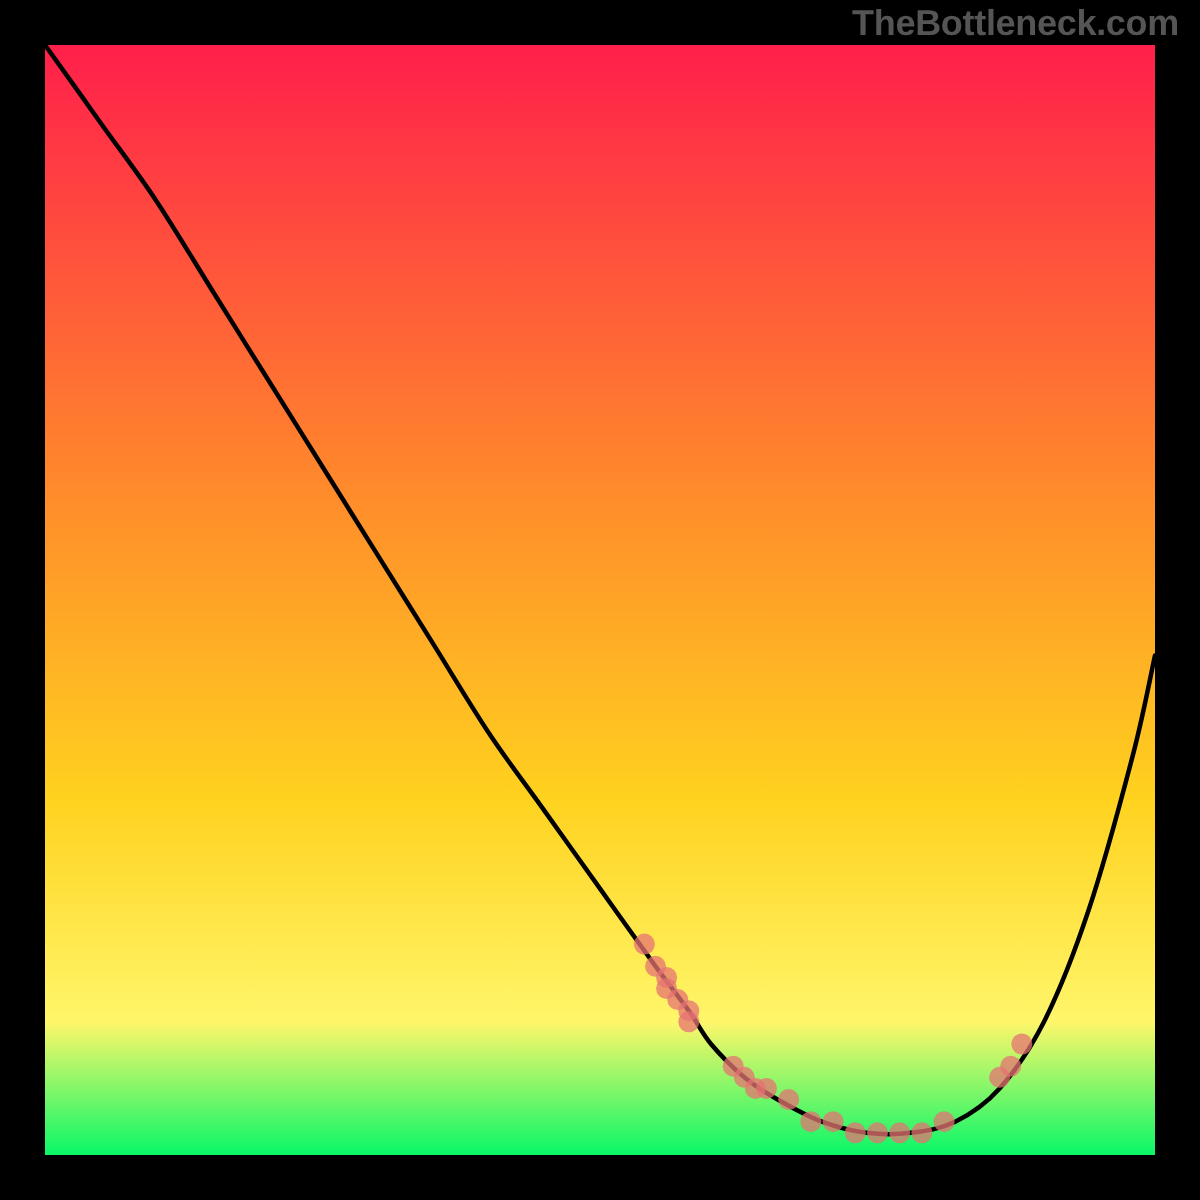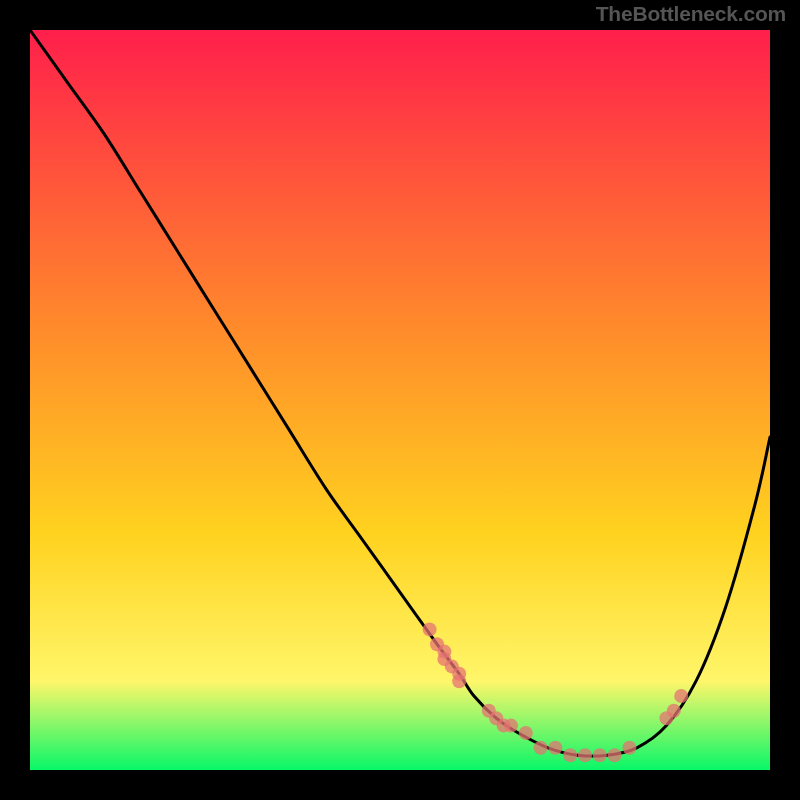--- a/index.html
+++ b/index.html
@@ -14,21 +14,21 @@
   .container {
     position: relative;
     width: 800px;
     height: 800px;
   }
   .attribution {
     position: absolute;
     top: 2px;
     right: 14px;
     color: #555;
-    font-size: 21px;
+    font-size: 24px;
     font-weight: bold;
     font-family: Arial, sans-serif;
     letter-spacing: -0.2px;
   }
   svg.plot {
     position: absolute;
     left: 30px;
     top: 30px;
     width: 740px;
     height: 740px;

